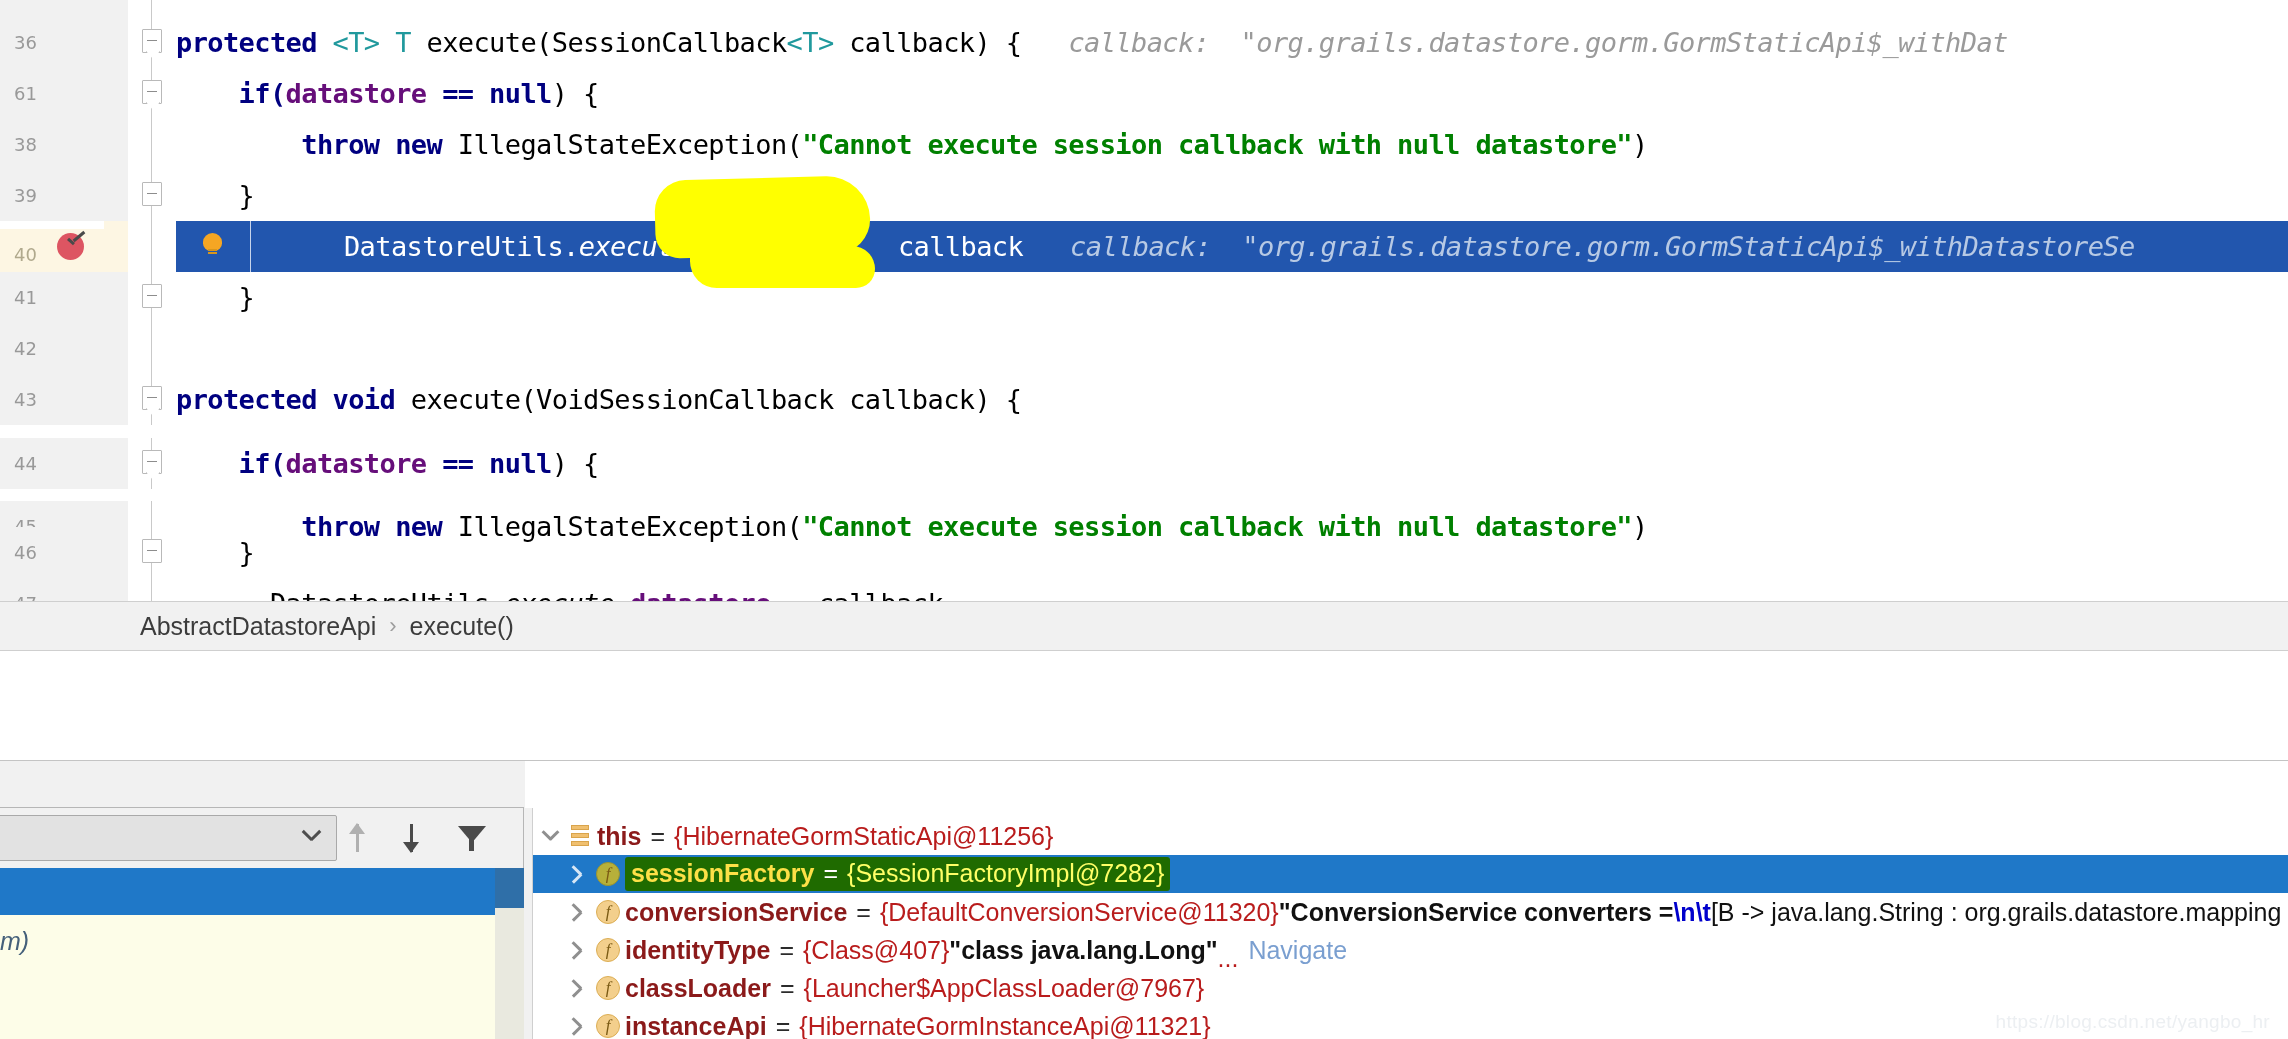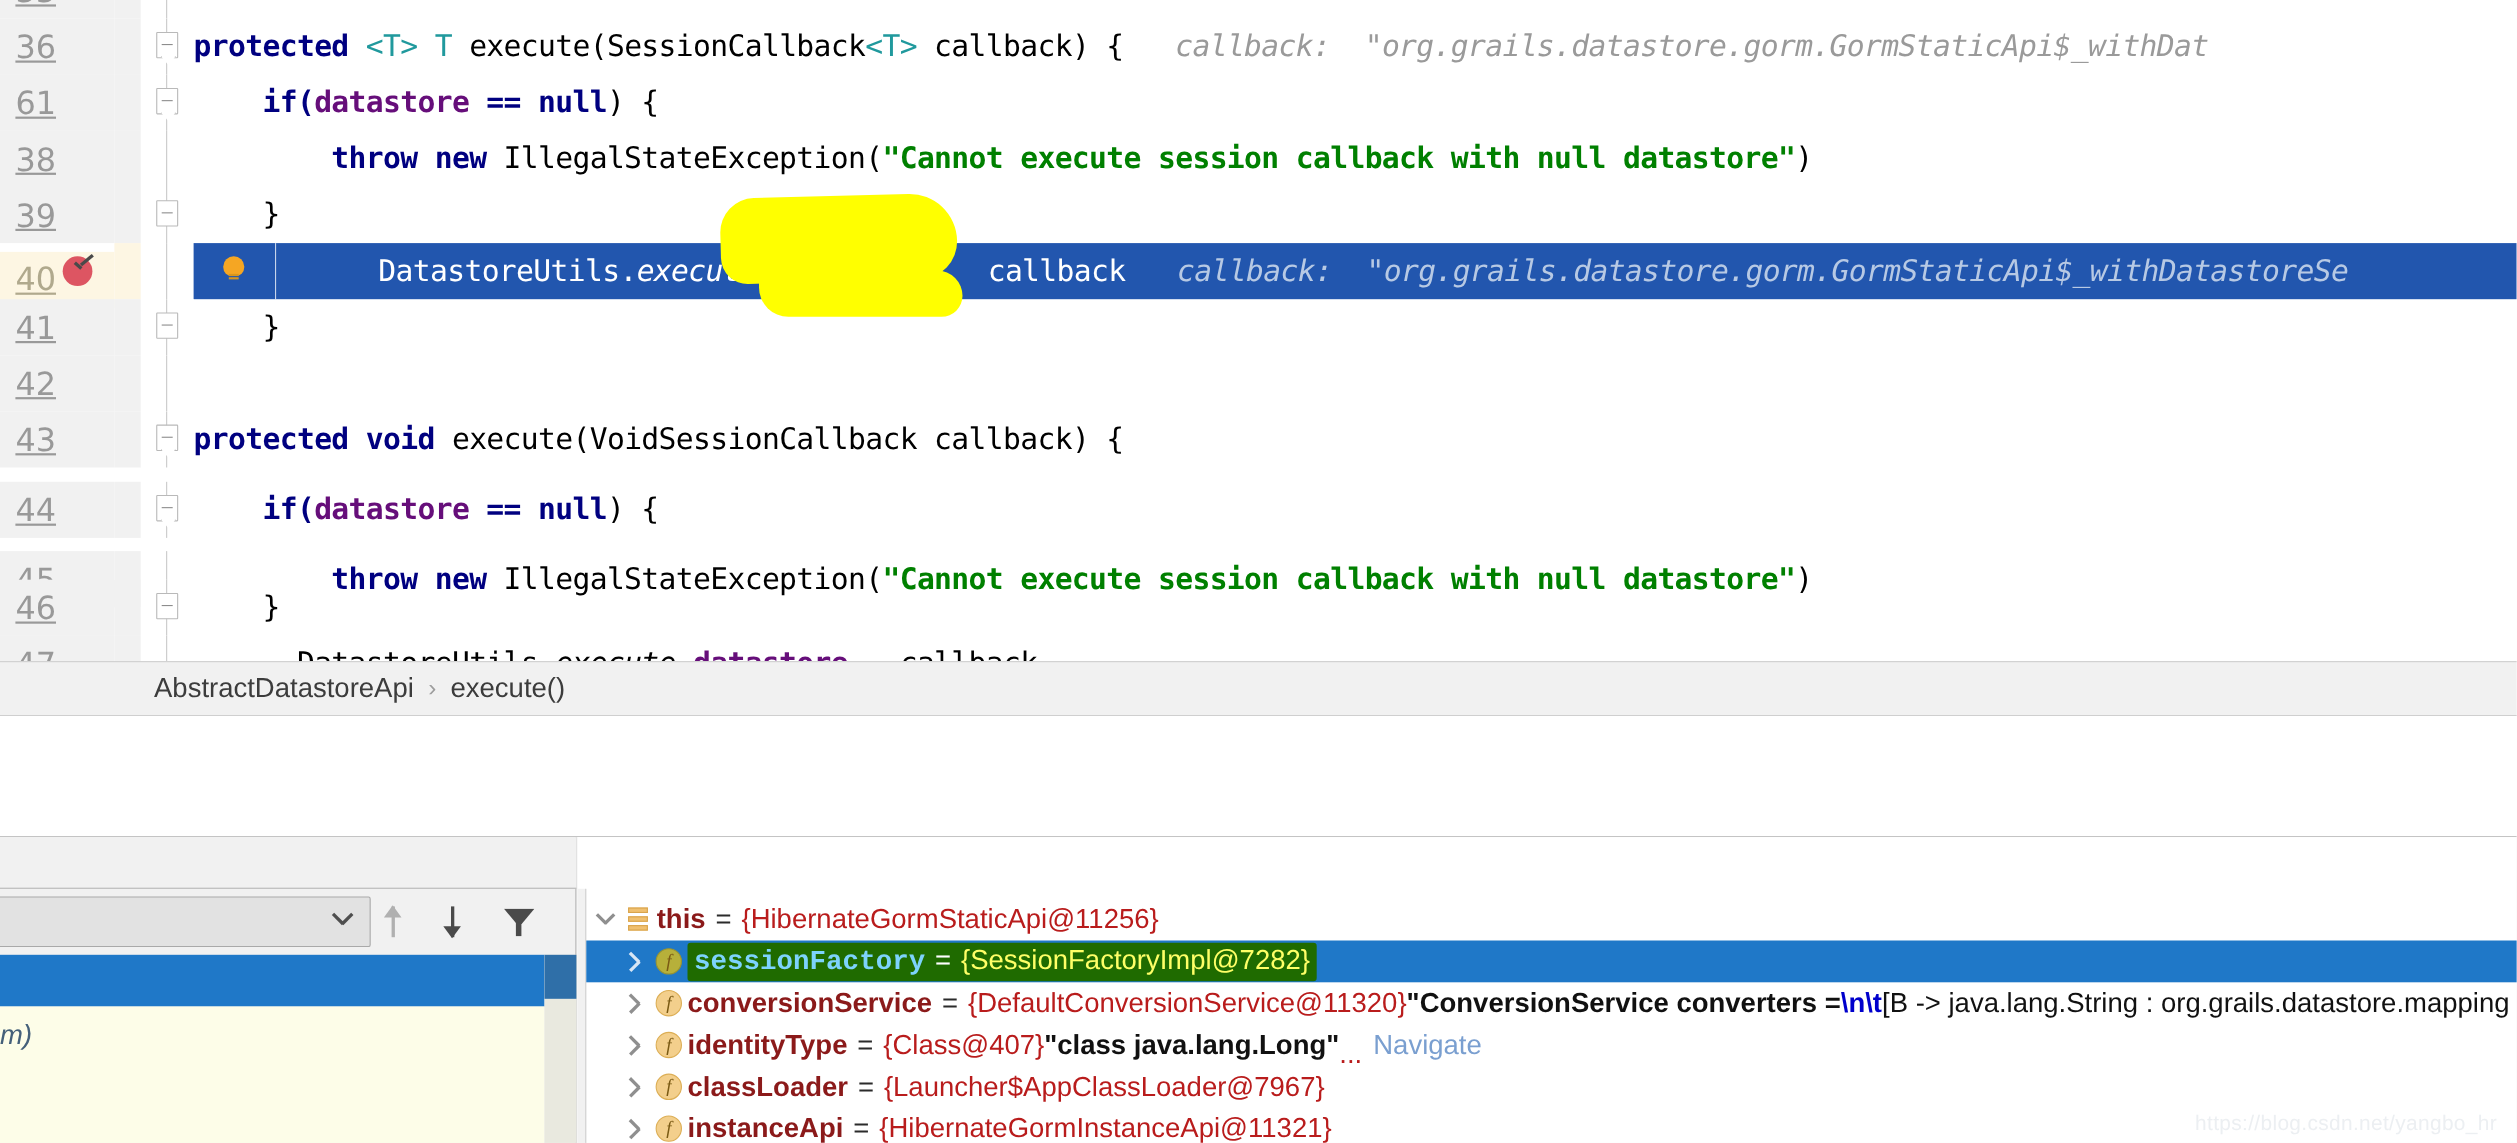--- a/index.html
+++ b/index.html
@@ -17,24 +17,23 @@
     background: #ffffff; overflow: hidden;
   }
   .code-row {
     position: relative; height: 51px; width: 2288px;
     display: flex; align-items: center;
   }
   .code-row.active .gutter-num { background: #fdf6e3; }
   .gutter-num {
     width: 104px; height: 51px; flex: 0 0 104px;
     background: #f1f1f1; color: #999999;
-    font-family: "DejaVu Sans", sans-serif; font-size: 29px;
+    font-family: "DejaVu Sans", sans-serif; font-size: 18px;
     display: flex; align-items: center; padding-left: 14px;
     position: relative;
-    text-decoration: underline;
   }
   .gutter-num.lit { background: #fdf6e3; color: #b0a98d; margin-top: 15px; }
   .gutter-icons {
     width: 24px; flex: 0 0 24px; height: 51px; background: #f1f1f1;
     position: relative;
   }
   .gutter-icons.lit { background: #fdf6e3; }
   .fold-col {
     width: 48px; flex: 0 0 48px; height: 51px;
     background: #ffffff; position: relative;
@@ -295,21 +294,21 @@
     display: flex; align-items: center; justify-content: center;
     font-family: "Liberation Serif", serif;
   }
   .ico-f.onsel .circ { background: #b7b03a; border-color: #9a9430; }
   .vname   { color: #8b1a1a; font-weight: bold; }
   .veq     { color: #2b2b2b; margin: 0 9px; }
   .vval    { color: #b91c1c; margin-top: 16px; }
   .vstr    { color: #111111; font-weight: bold; }
   .vesc    { color: #0000cc; font-weight: bold; }
   .vnav    { color: #7a9fd0; }
-  .sel-name  { color: #7dd3fc; font-weight: bold; font-family: Liberation Mono, monospace; }
+  .sel-name  { color: #fde047; font-weight: bold; }
   .sel-eq    { color: #ffffff; margin: 0 9px; }
   .sel-val   { color: #ffff66; }
   .green-hl {
     background: #1f6b00; padding: 2px 6px 3px 6px; border-radius: 3px;
   }
   .watermark {
     position: absolute; right: 18px; bottom: 6px;
     font-size: 19px; color: #eceff2; letter-spacing: .3px;
   }
 </style>

